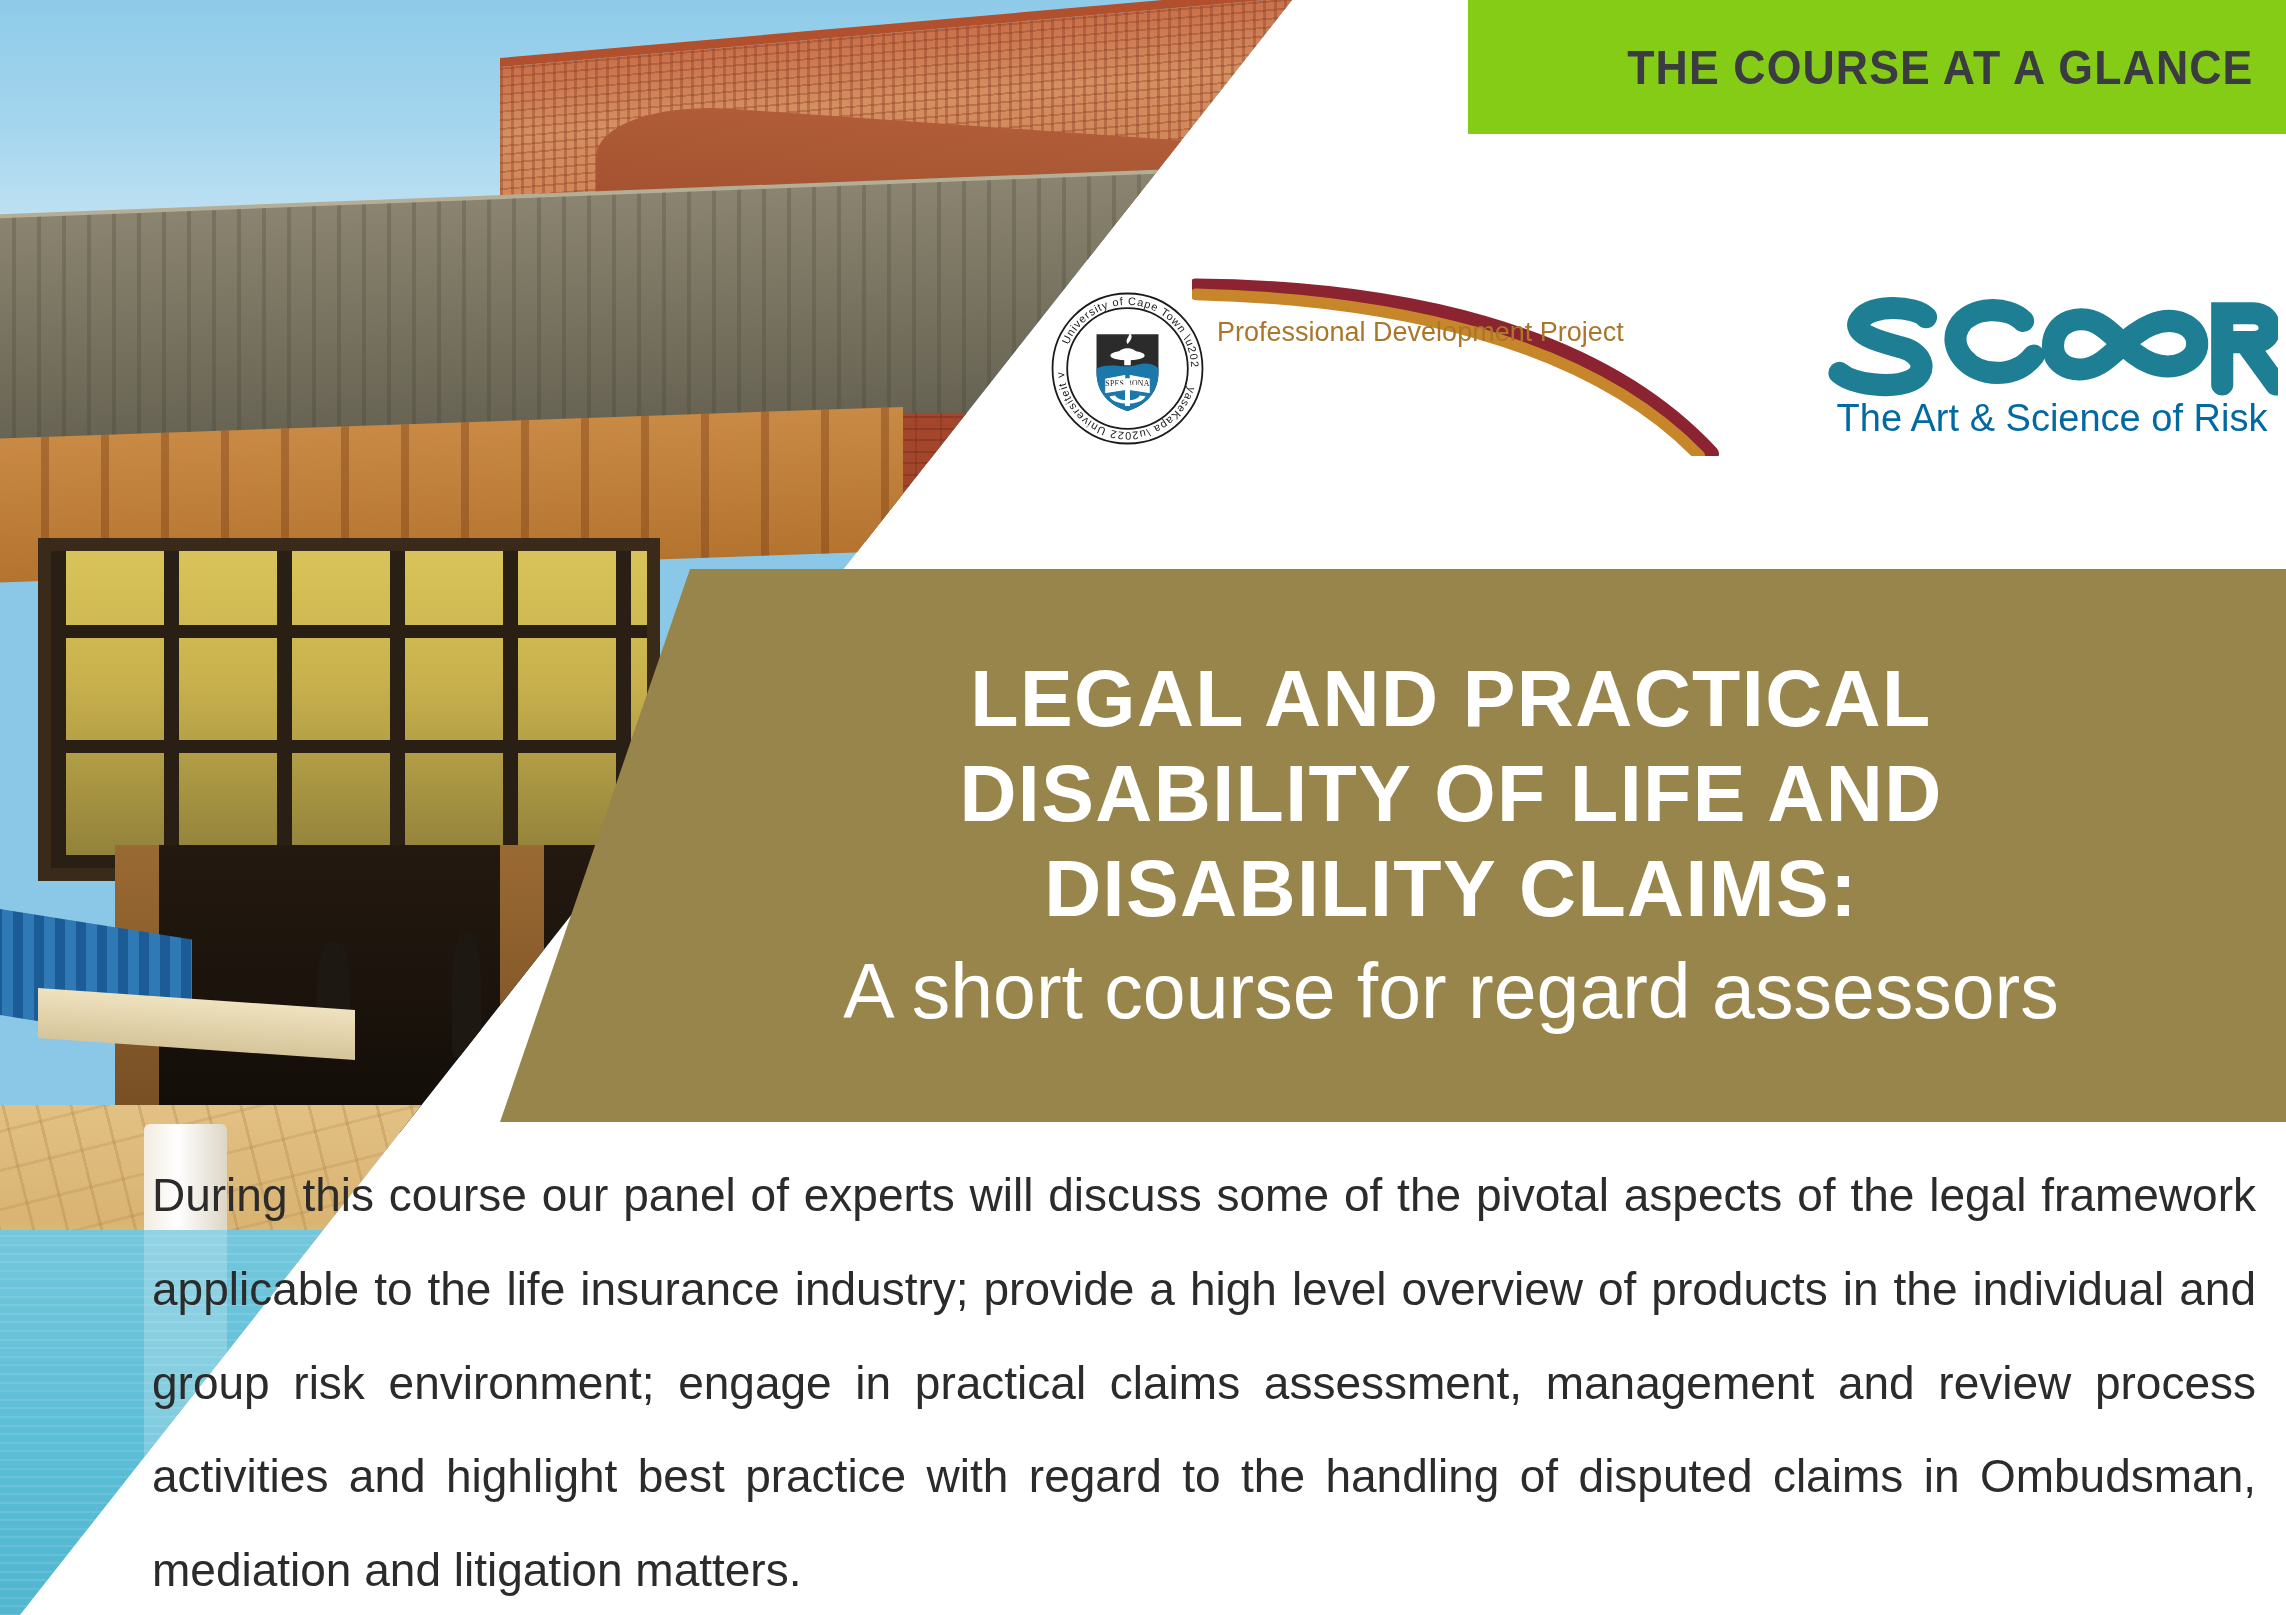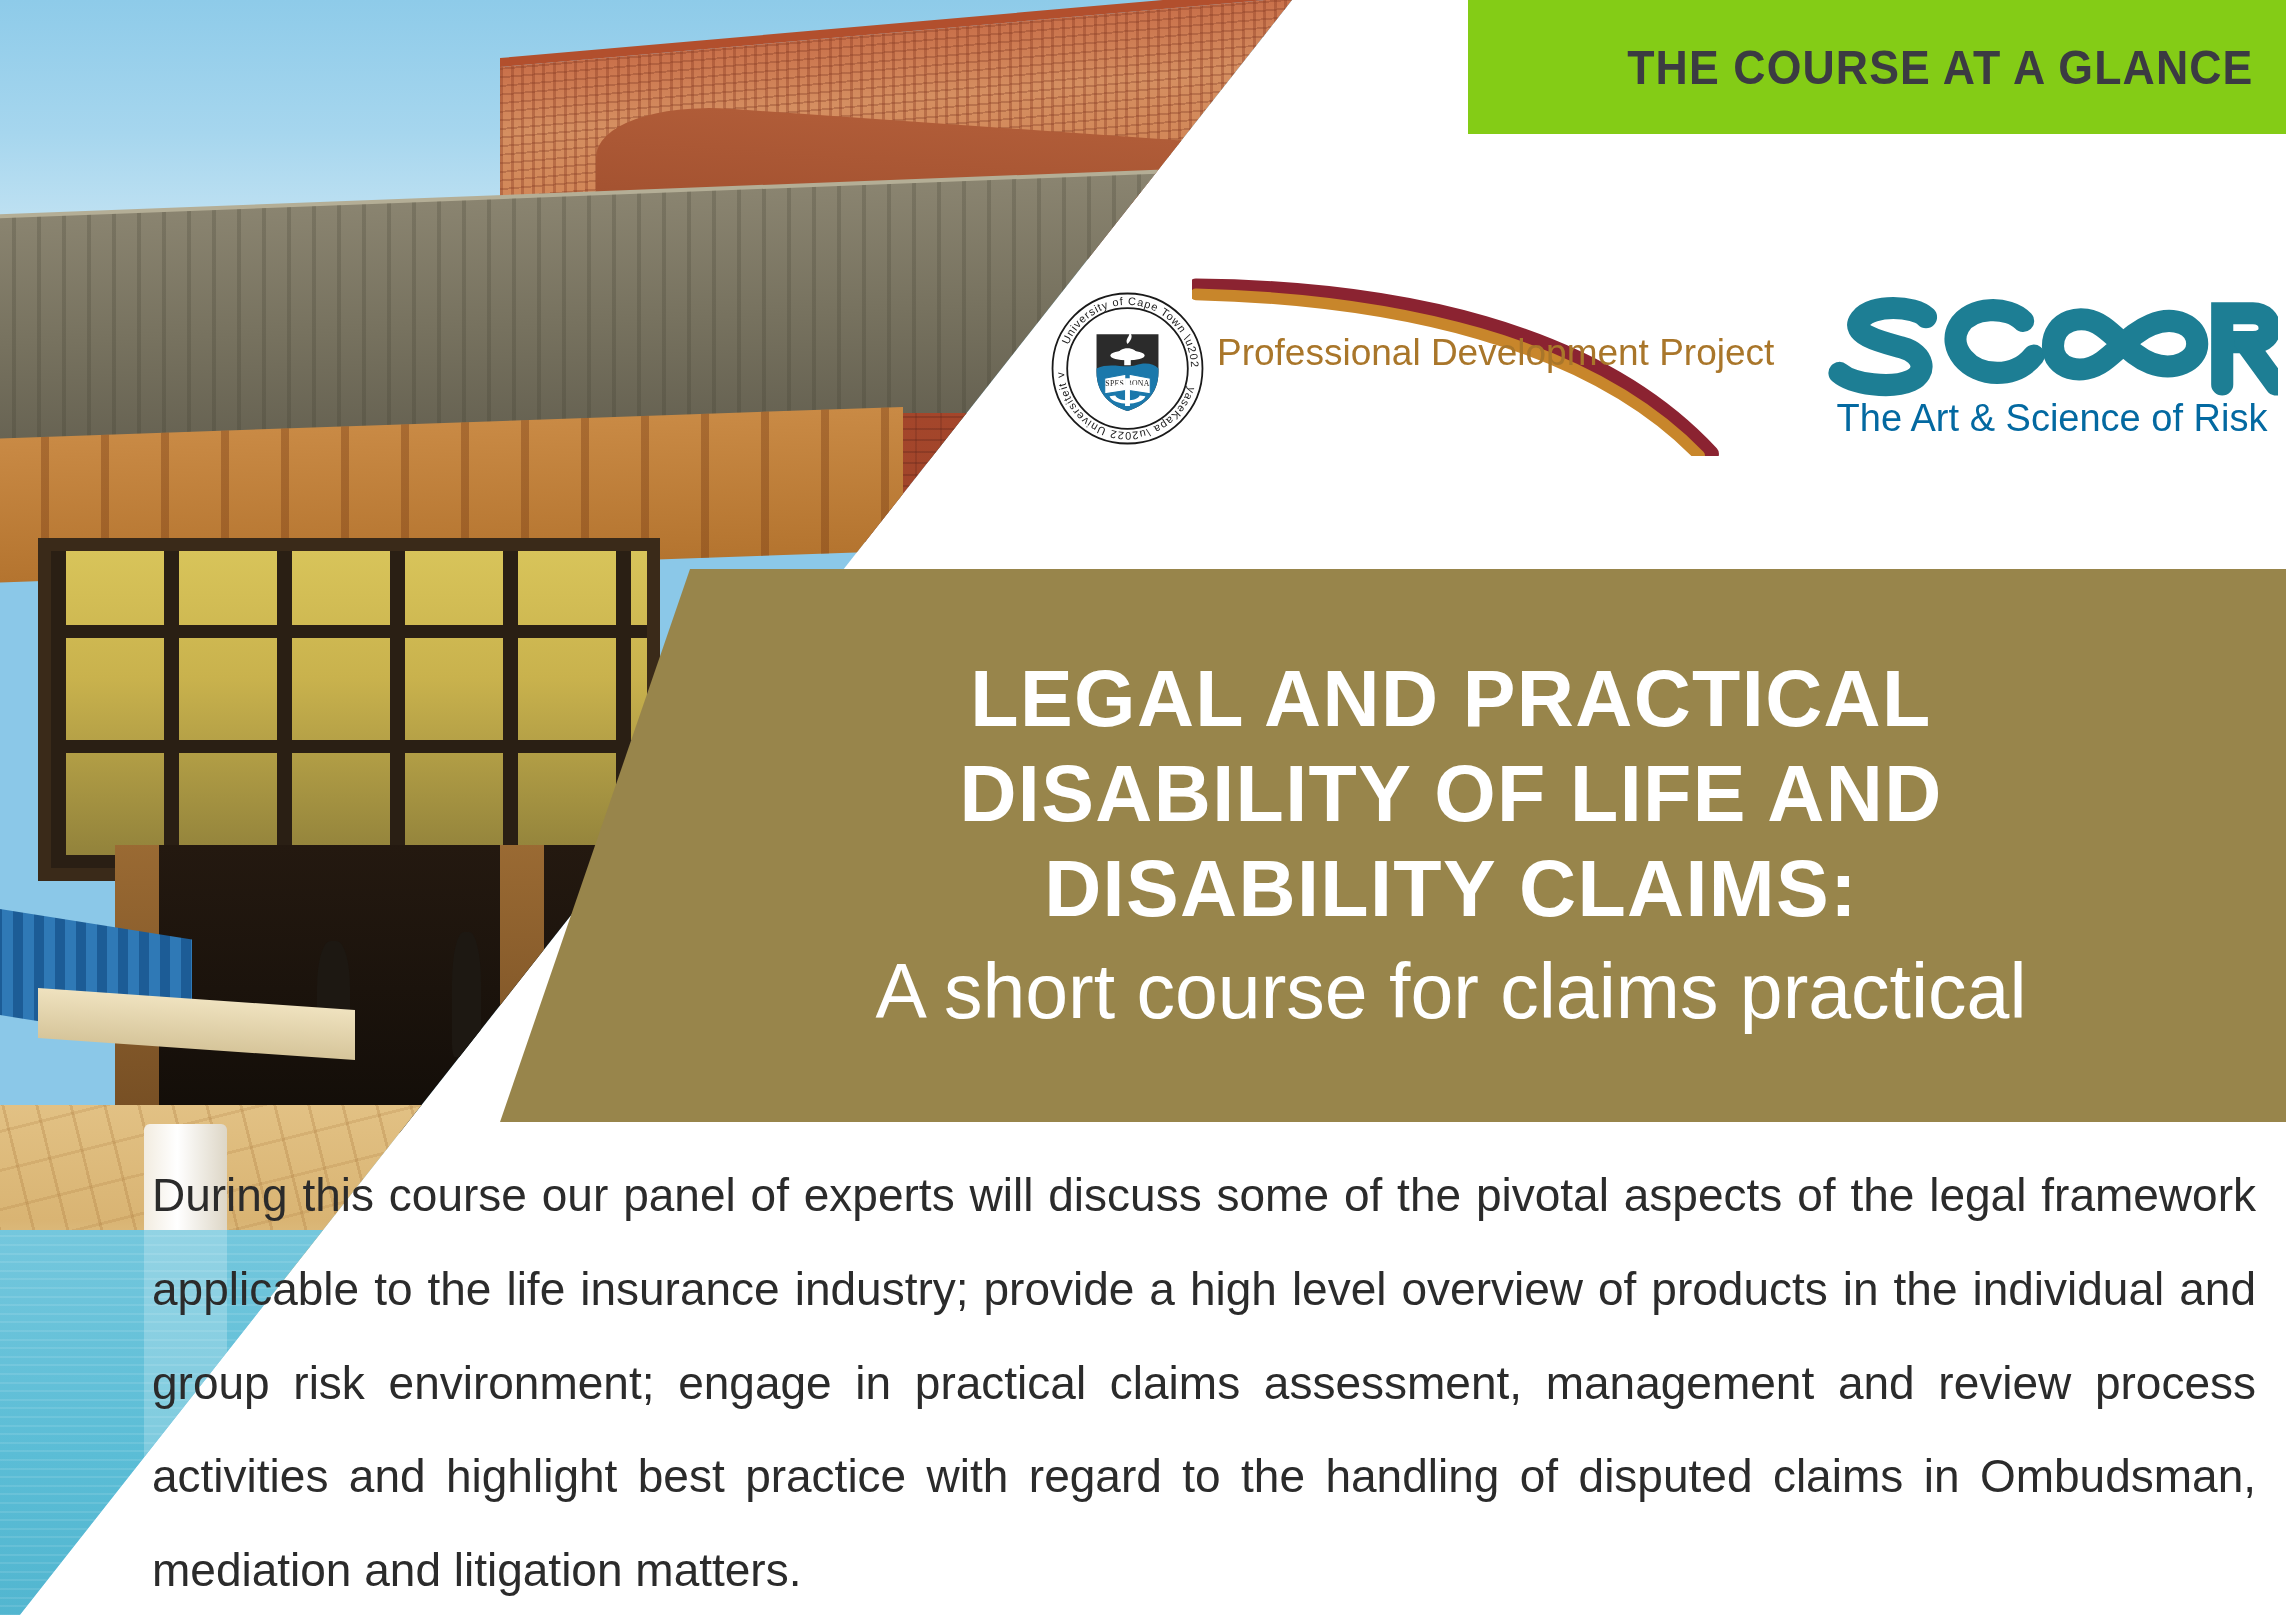--- a/index.html
+++ b/index.html
@@ -192,23 +192,23 @@
   }
   .uct-main {
     color: #7e2430;
     font-size: 63px;
     font-weight: normal;
     line-height: 1.02;
     white-space: nowrap;
   }
   .uct-sub {
     color: #a9762a;
-    font-size: 37px;
+    font-size: 27px;
     font-weight: normal;
-    margin-top: 16px;
+    margin-top: 1px;
     white-space: nowrap;
   }
   .uct-swoosh {
     position: absolute;
     left: 154px; top: -5.8px;
     width: 538px; height: 183px;
     pointer-events: none;
   }
 
   .scor-lockup {
@@ -385,21 +385,21 @@
       </svg>
       <div class="scor-tag">The Art &amp; Science of Risk</div>
     </div>
   </div>
 
   <div class="title-band">
     <div class="title-inner">
       <div class="title-line">LEGAL AND PRACTICAL</div>
       <div class="title-line">DISABILITY OF LIFE AND</div>
       <div class="title-line">DISABILITY CLAIMS:</div>
-      <div class="subtitle-line">A short course for claims practical</div>
+      <div class="subtitle-line">A short course for regard assessors</div>
     </div>
   </div>
 
   <div class="body-block">
     <div class="body-para">During this course our panel of experts will discuss some of the pivotal aspects of the legal framework applicable to the life insurance industry; provide a high level overview of products in the individual and group risk environment; engage in practical claims assessment, management and review process activities and highlight best practice with regard to the handling of disputed claims in Ombudsman, mediation and litigation matters.</div>
   </div>
 
 </div>
 
 

